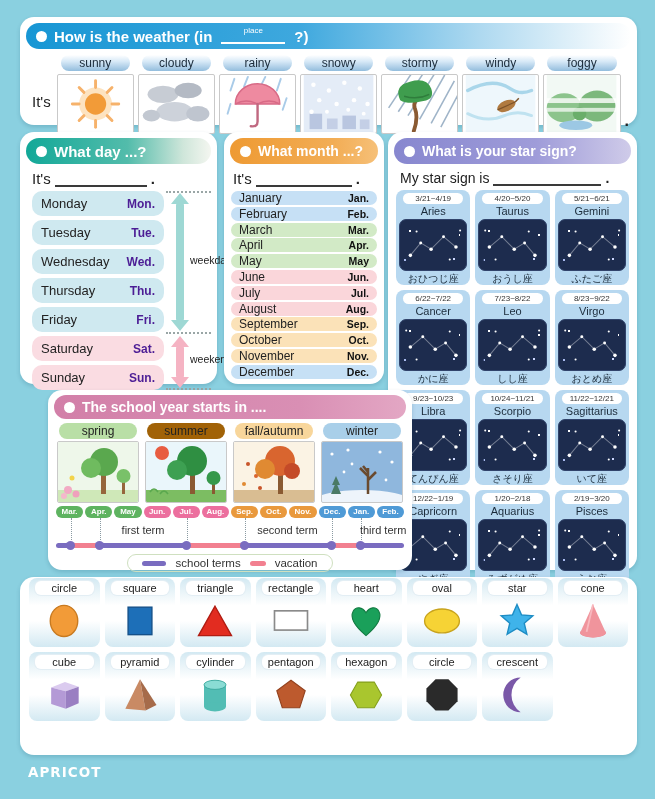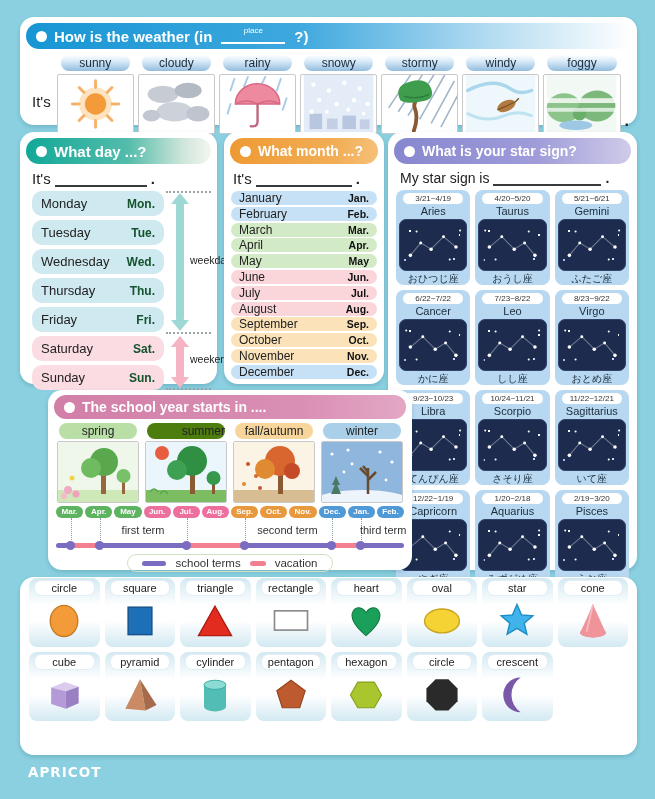--- a/index.html
+++ b/index.html
@@ -25,21 +25,21 @@
   .wpill{height:16px;line-height:16px;text-align:center;border-radius:9px;font-size:12px;color:#1b2b3a;
          background:linear-gradient(180deg,#ffffff 0%,#d7e9f7 40%,#93bddd 100%);margin:0 4px 3px;}
   .wbox{height:58px;background:#fff;border:1.5px solid #c9c9c9;border-radius:2px;overflow:hidden;}
   .wbox svg{width:100%;height:100%;display:block;}
   .wperiod{font-size:16px;font-weight:700;color:#222;align-self:flex-end;margin:0 0 4px 2px;}
   
   .dbody{display:flex;margin:0 4px 0 12px;}
   .drows{width:132px;}
   .drow{height:25px;margin-bottom:4px;border-radius:10px;display:flex;justify-content:space-between;
         align-items:center;padding:0 9px;font-size:13px;color:#222;}
-  .drow .abbr{font-weight:700;font-size:12px;color:#14532d;}
+  .drow .abbr{font-weight:700;font-size:12px;color:#4c1d95;}
   .d-week{background:#cfe9f0;}
   .d-end{background:#fadce2;}
   .dayside{position:relative;flex:1;height:199px;}
   .dotline{position:absolute;left:2px;right:2px;border-top:2px dotted #9aa6a6;}
   .varrow{position:absolute;left:12px;width:8px;border-radius:2px;}
   .varrow::before,.varrow::after{content:"";position:absolute;left:-5px;width:0;height:0;
         border-left:9px solid transparent;border-right:9px solid transparent;}
   .va-teal{background:#9ed8d4;}
   .va-teal::before{top:-10px;border-bottom:11px solid #9ed8d4;}
   .va-teal::after{bottom:-10px;border-top:11px solid #9ed8d4;}
@@ -68,21 +68,21 @@
       radial-gradient(circle 1px at 90% 30%,#fff 98%,transparent),
       radial-gradient(circle 1px at 8% 80%,#aabbee 98%,transparent);}
   .sconst svg{width:100%;height:100%;display:block;}
   .scard:nth-child(even) .sconst svg{transform:scaleX(-1);}
   .sjp{font-size:10px;color:#1b2b3a;height:11px;line-height:11px;}
   
   .seasons{display:flex;gap:6px;margin:1px 9px 3px;}
   .season{flex:1;display:flex;flex-direction:column;}
   .spill{height:16px;line-height:16px;text-align:center;border-radius:9px;font-size:12px;color:#222;margin:0 2px 2px;}
   .sp-spring{background:#b9dfa6;}
-  .sp-summer{background:#4d7c0f;text-align:right;}
+  .sp-summer{background:#a16207;}
   .sp-fall{background:#f8d69b;}
   .sp-winter{background:#a9cfe9;}
   .simg{height:60px;border:1px solid #c9c9c9;background:#fff;border-radius:2px;overflow:hidden;}
   .simg svg{width:100%;height:100%;display:block;}
   .mpills{display:flex;gap:2px;margin:1px 8px 0;}
   .mpill{flex:1;height:12px;line-height:12px;border-radius:7px;text-align:center;
          font-size:8px;font-weight:700;color:#fff;}
   .mp-spring{background:#5eb360;}
   .mp-summer{background:#ec6f9e;}
   .mp-fall{background:#e9993d;}

